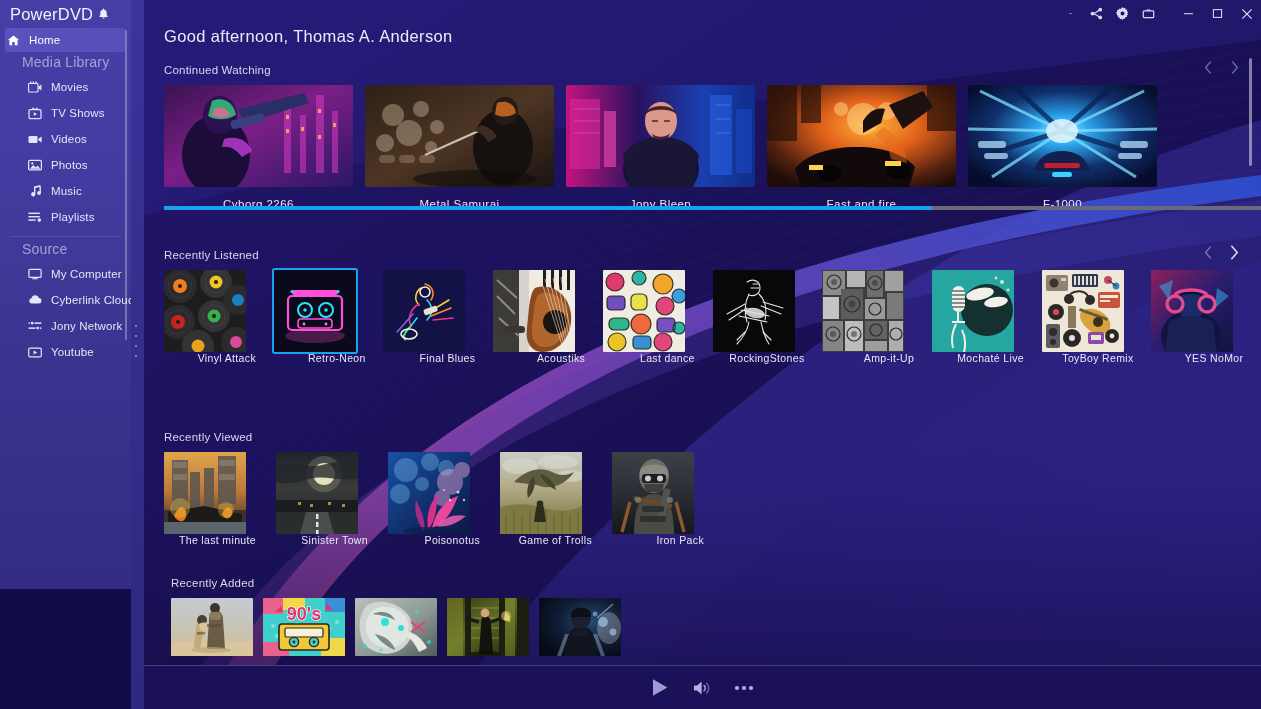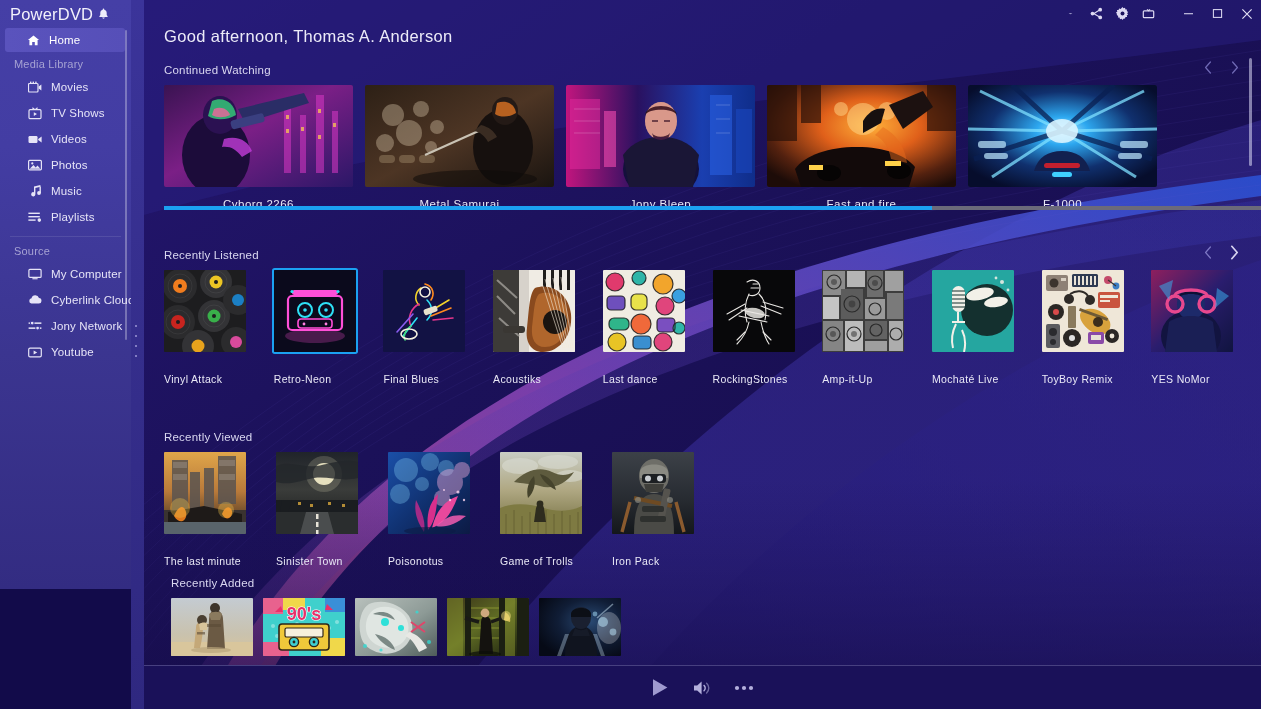--- a/index.html
+++ b/index.html
@@ -37,27 +37,27 @@
   .nav-item{
     position:relative; height:26px; display:flex; align-items:center;
     padding-left:28px; gap:9px; color:#d7d5ee; font-size:11.5px;
     cursor:default; user-select:none;
   }
   .nav-item .ico{ width:14px; height:14px; display:flex; align-items:center; justify-content:center; flex:0 0 14px; }
   .nav-item .ico svg{ display:block; }
   .nav-item .lbl{ white-space:nowrap; color:#e6e4f7; letter-spacing:.15px; }
   .nav-item.selected{
     background:linear-gradient(90deg,#5a53bd 0%,#564fb8 100%);
-    margin:0 6px 0 5px; border-radius:3px; padding-left:21px;
+    margin:0 6px 0 5px; border-radius:3px; padding-left:1px;
     height:24px;
   }
   .nav-item.selected .lbl{ color:#ffffff; }
 
   .nav-head{
-    color:#a6a2d3; font-size:11px; padding:0 0 0 14px;
+    color:#a6a2d3; font-size:14px; padding:0 0 0 22px;
     height:22px; display:flex; align-items:flex-end; padding-bottom:4px;
     letter-spacing:.2px;
   }
   .nav-sep{ height:1px; background:rgba(255,255,255,.10); margin:6px 10px 2px 10px; }
   .sb-scroll{
     position:absolute; right:4px; top:30px; width:2px; height:310px;
     background:rgba(255,255,255,.30); border-radius:2px;
   }
   .drag-dots{
     position:absolute; left:135px; top:325px; width:5px; height:32px;
@@ -126,22 +126,22 @@
   }
 
   
   .sq-card{ width:111px; }
   .sq-thumb{
     position:relative; width:82px; height:82px; border-radius:1px; overflow:hidden;
     background:#241a57;
   }
   .sq-card.selected .sq-thumb{ box-shadow:0 0 0 2px #1ba1f2; }
   .sq-label{
-    width:92px; text-align:left; color:#e9e8f6; font-size:10.5px;
-    margin-top:21px; letter-spacing:.35px; white-space:nowrap;
+    width:92px; text-align:right; color:#e9e8f6; font-size:10.5px;
+    margin-top:0; letter-spacing:.35px; white-space:nowrap;
   }
   .rv-card{ width:112px; }
   .rv-thumb{ width:82px; height:82px; border-radius:1px; overflow:hidden; position:relative; background:#241a57;}
   .ra-card{ width:92px; }
   .ra-thumb{ width:82px; height:58px; border-radius:1px; overflow:hidden; position:relative; background:#241a57; }
 
   
   #main-scroll{
     position:absolute; right:9px; top:58px; width:3px; height:108px;
     background:rgba(220,218,245,.55); border-radius:3px; z-index:25;

